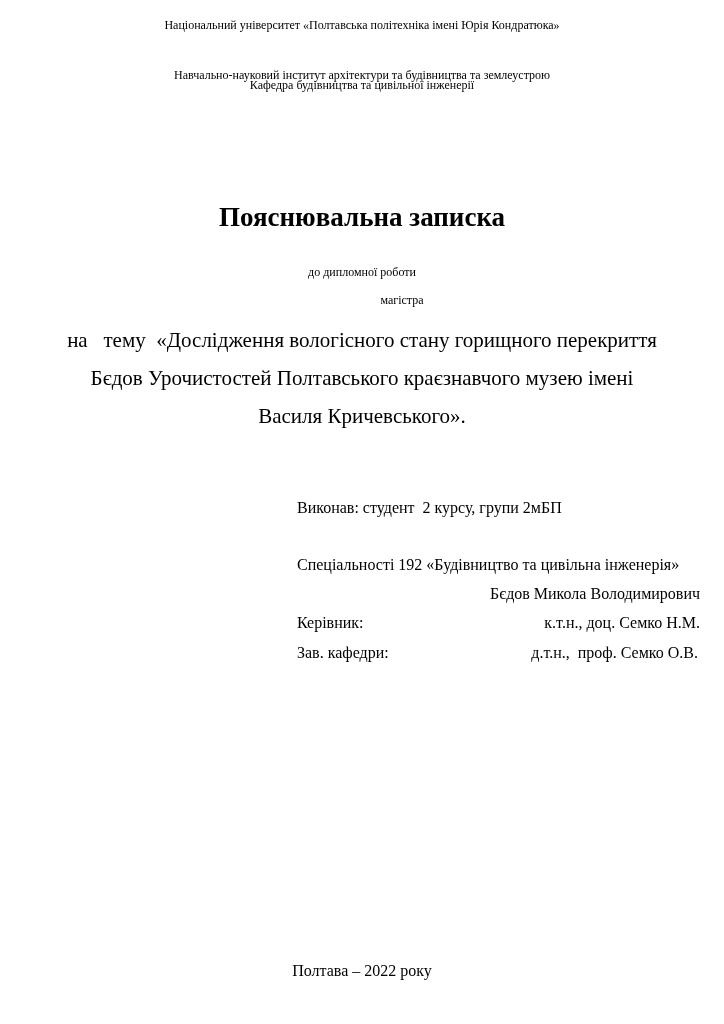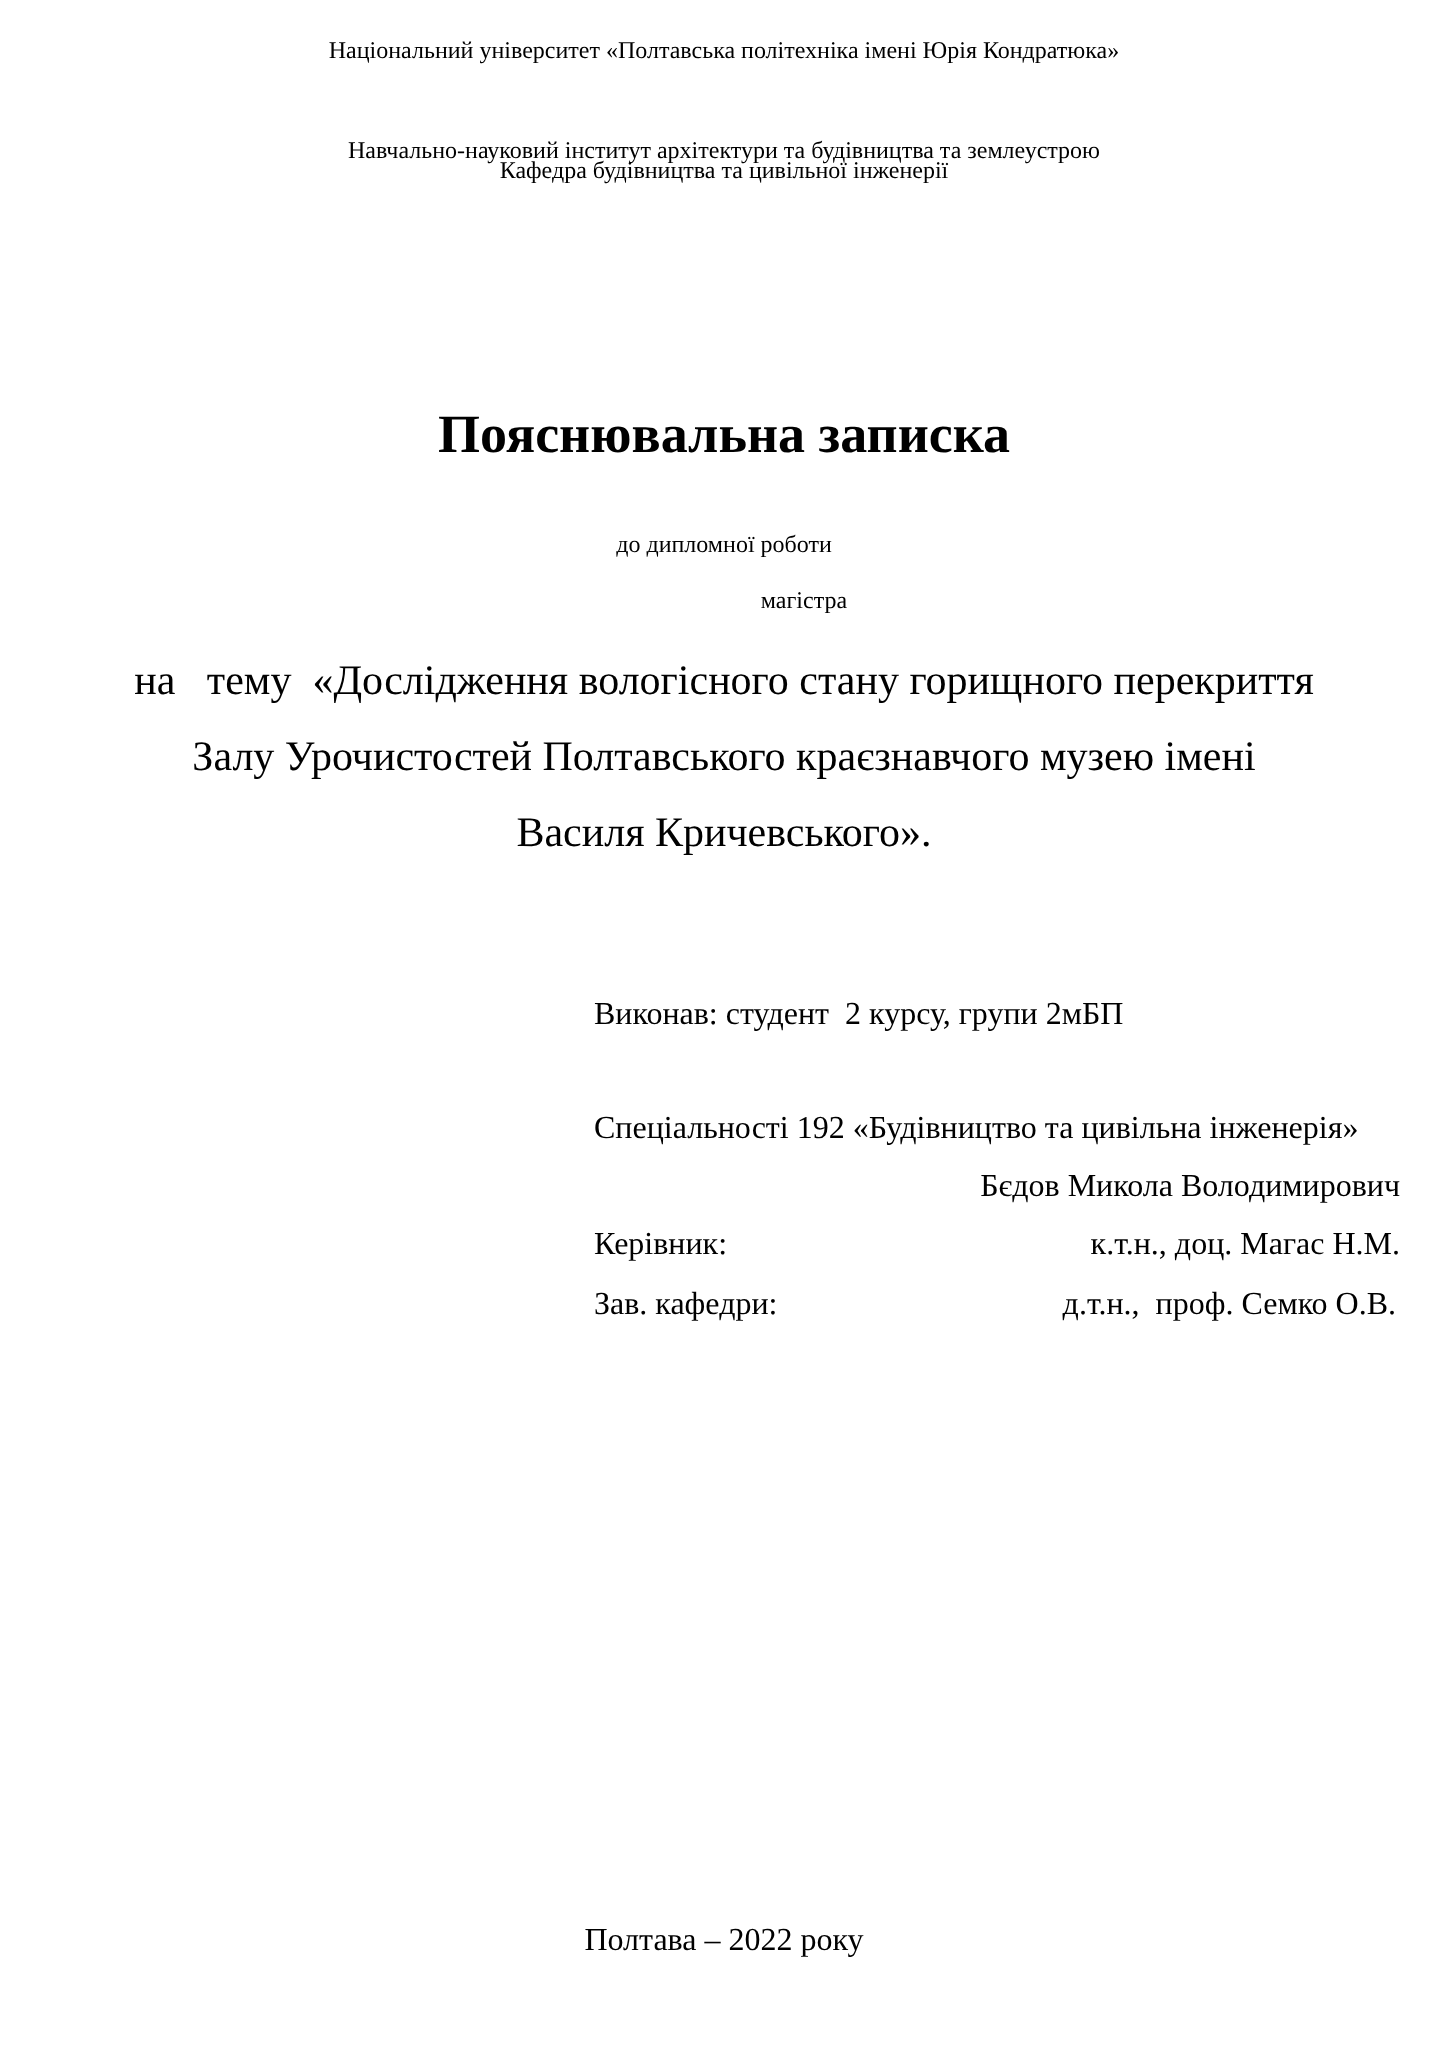--- a/index.html
+++ b/index.html
@@ -22,27 +22,27 @@
   <div class="abs center hdr" style="top:18px;">Національний університет «Полтавська політехніка імені Юрія Кондратюка»</div>
   <div class="abs center hdr" style="top:48px;margin-top:20px;">Навчально-науковий інститут архітектури та будівництва та землеустрою</div>
   <div class="abs center hdr" style="top:78px;">Кафедра будівництва та цивільної інженерії</div>
 
   <div class="abs center title" style="top:202px;">Пояснювальна записка</div>
 
   <div class="abs center small" style="top:265px;">до дипломної роботи</div>
   <div class="abs center small" style="top:293px;padding-left:40px;">магістра</div>
 
   <div class="abs center topic" style="top:328px; white-space:pre;text-align:center;">на   тему  «Дослідження вологісного стану горищного перекриття</div>
-  <div class="abs center topic" style="top:366px;">Залу Урочистостей Полтавського краєзнавчого музею імені</div>
+  <div class="abs center topic" style="top:366px;">Бєдов Урочистостей Полтавського краєзнавчого музею імені</div>
   <div class="abs center topic" style="top:404px;">Василя Кричевського».</div>
 
   <div class="abs info" style="top:499px; left:297px; white-space:pre;">Виконав: студент  2 курсу, групи 2мБП</div>
   <div class="abs info" style="top:556px; left:297px;">Спеціальності 192 «Будівництво та цивільна інженерія»</div>
   <div class="abs info" style="top:585px; right:24px;">Бєдов Микола Володимирович</div>
 
   <div class="abs info" style="top:614px; left:297px;">Керівник:</div>
-  <div class="abs info" style="top:614px; right:24px;">к.т.н., доц. Магас Н.М.</div>
+  <div class="abs info" style="top:614px; right:24px;">к.т.н., доц. Семко Н.М.</div>
 
   <div class="abs info" style="top:644px; left:297px;">Зав. кафедри:</div>
   <div class="abs info" style="top:644px; right:26px; white-space:pre;">д.т.н.,  проф. Семко О.В.</div>
 
   <div class="abs center info" style="top:962px;">Полтава – 2022 року</div>
 </div>
 
 </body></html>

